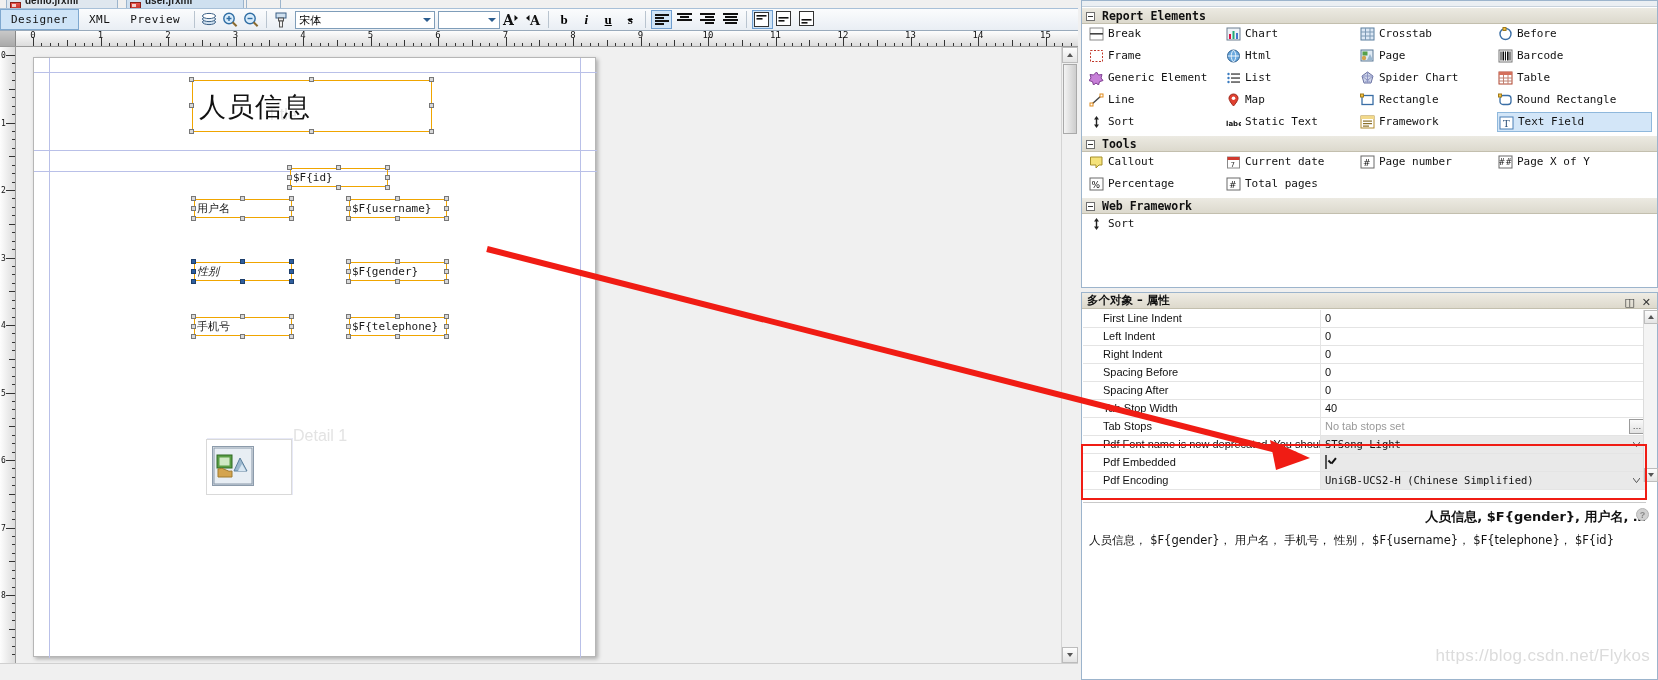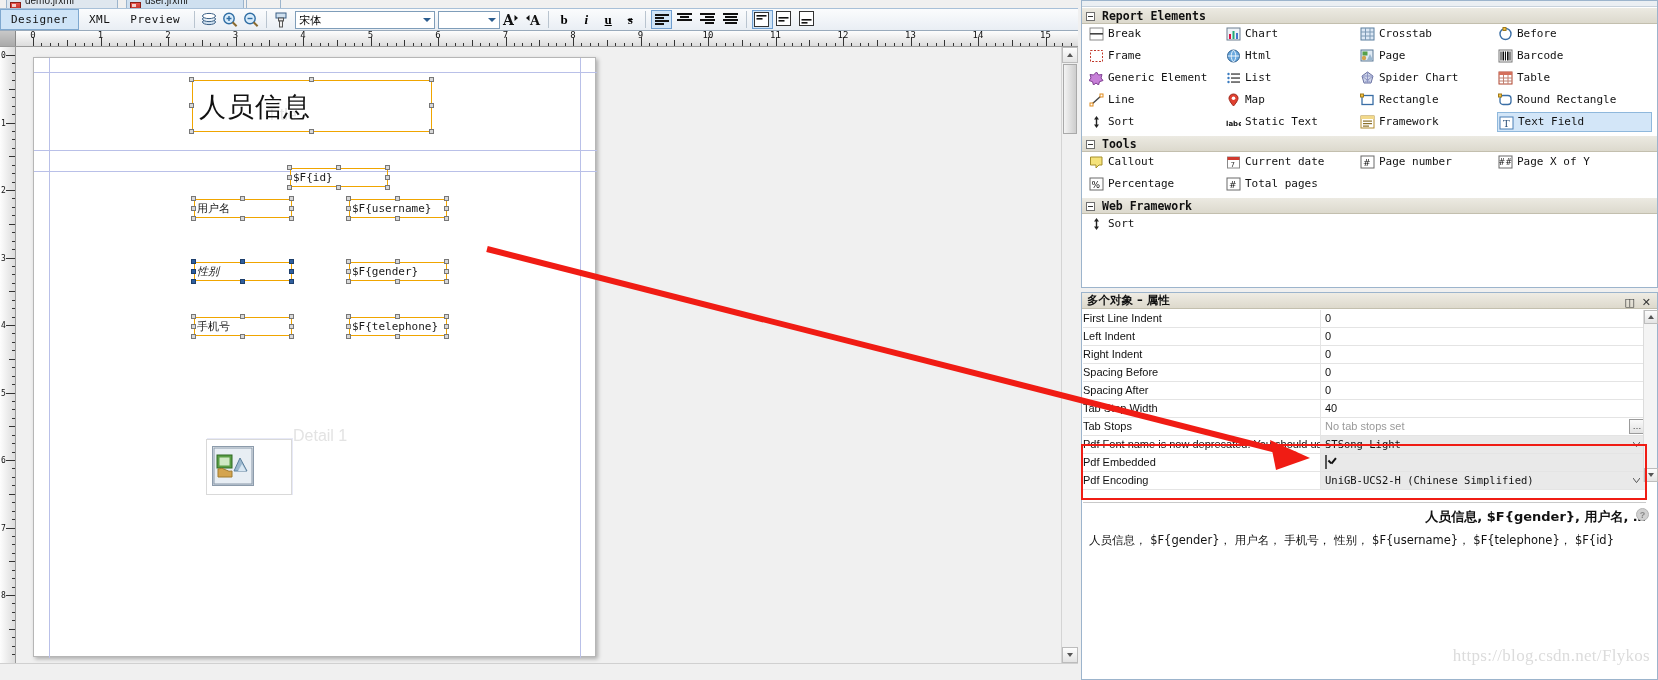--- a/index.html
+++ b/index.html
@@ -22,20 +22,21 @@
     width: 1078px; height: 680px;
     background: #f0f0f0;
   }
 
   
   .tabstrip {
     position: absolute; left: 0; top: 0; width: 1078px; height: 9px;
     background: #f0f0f0;
     border-bottom: 1px solid #a8c0d8;
     overflow: hidden;
+    font-weight: bold;
   }
   .tab {
     position: absolute; top: -8px; height: 17px;
     border: 1px solid #9cb4cc;
     border-bottom: none;
     border-radius: 3px 3px 0 0;
     font-size: 10px;
     color: #202020;
     padding: 1px 6px 0 18px;
     line-height: 14px;
@@ -261,21 +262,21 @@
     font-family:"DejaVu Sans", sans-serif;
   }
   .props-title .tbtn { position:absolute; top:2px; font-size:11px; color:#333; }
   .grid { position:absolute; left:1px; top:17px; width:563px; }
   .prow {
     position:relative; height:18px; display:flex;
     border-bottom:1px solid #e4e4e4;
     font-size:11px; color:#111;
   }
   .pname {
-    width:238px; padding-left:0; line-height:17px;
+    width:238px; padding-left:20px; line-height:17px;
     border-right:1px solid #e4e4e4; overflow:hidden; white-space:nowrap;
   }
   .pval {
     flex:1; padding-left:4px; line-height:17px; position:relative; overflow:hidden; white-space:nowrap;
   }
   .pval.mono { font-family:"DejaVu Sans Mono", monospace; font-size:10.5px; }
   .pval.dim { color:#9a9a9a; }
   .prow.editing .pval { background:#e9e9e9; }
   .dd-caret {
     position:absolute; right:6px; top:6px; width:7px; height:5px;
@@ -328,21 +329,21 @@
     font-size:9px; color:#888; text-align:center; line-height:12px;
     font-weight:bold;
   }
 
   
   .arrow-svg { position:absolute; left:0; top:0; pointer-events:none; }
 
   .watermark {
     position:absolute; right:8px; bottom:14px;
     font-size:17px; color:#dcdcdc; letter-spacing:.3px;
-    font-family:Liberation Serif, serif;
+    font-family:Liberation Sans, sans-serif;
   }
 </style>
 </head>
 <body>
 
 <div id="app">
 
   <div id="editor">
 
     <div class="tabstrip">

